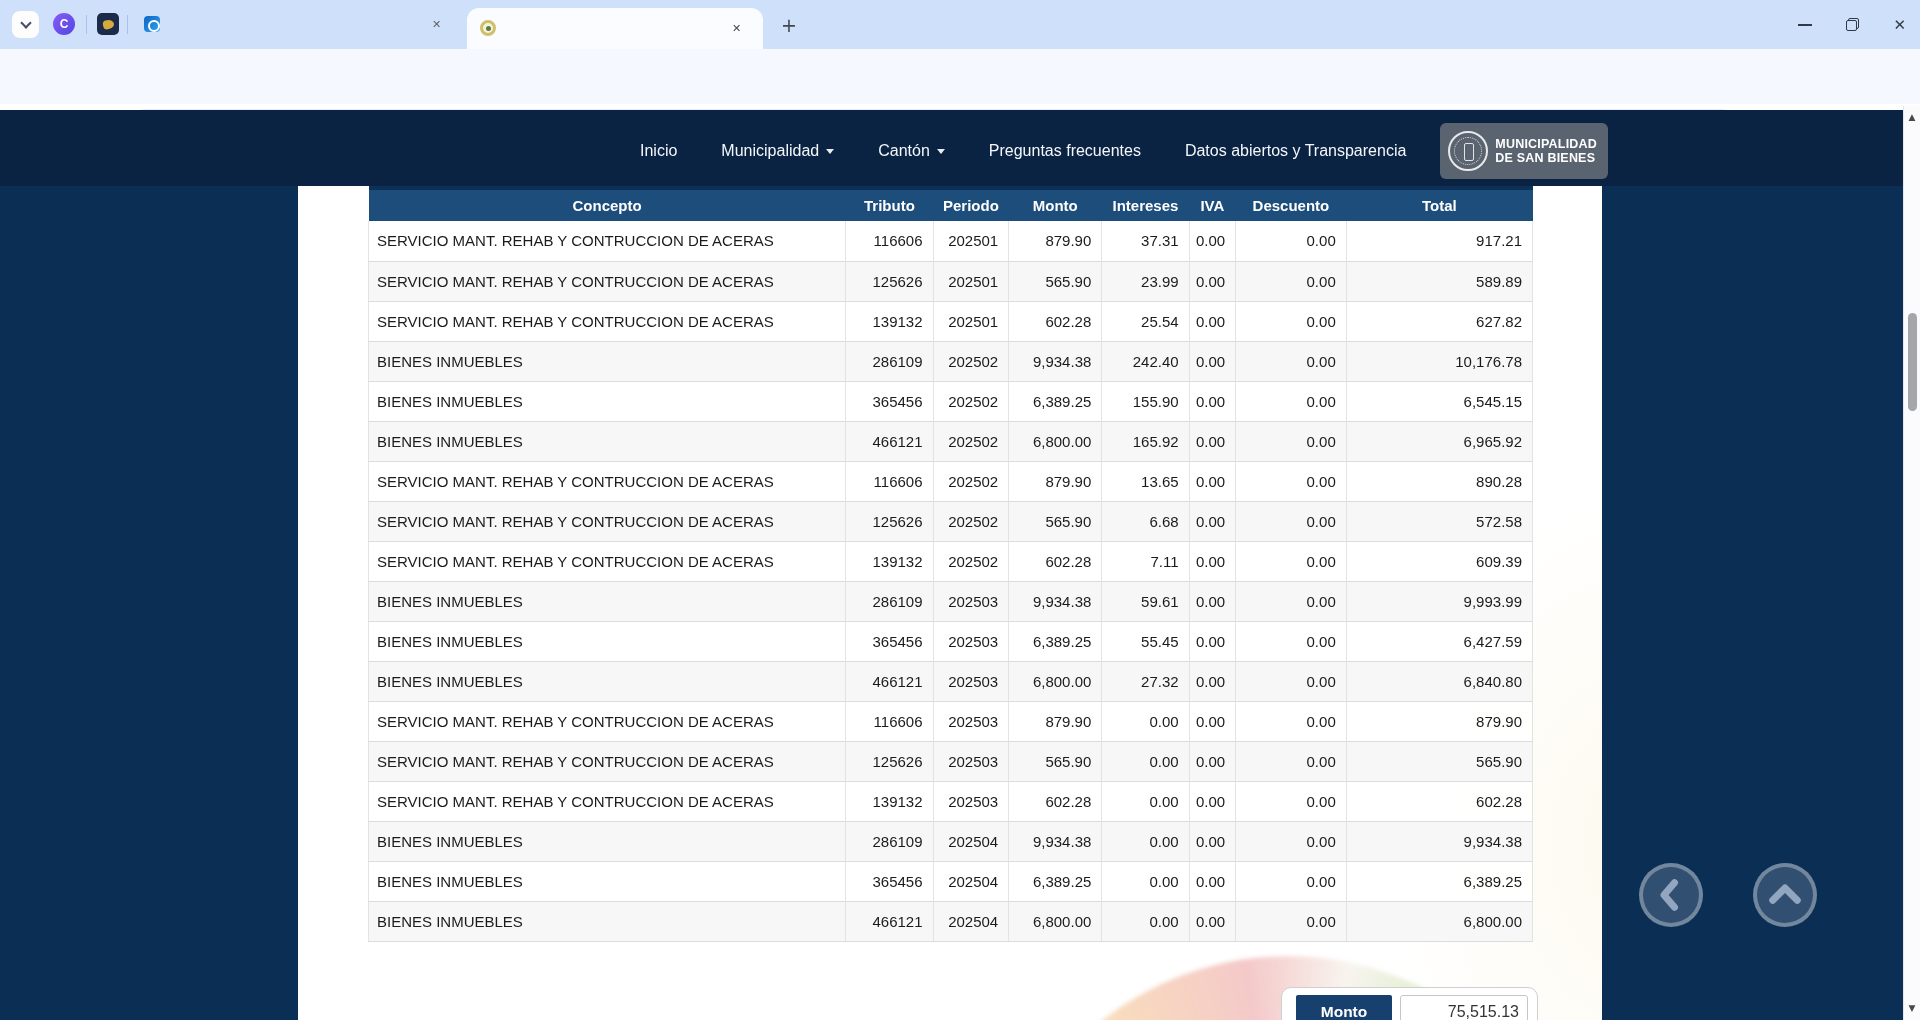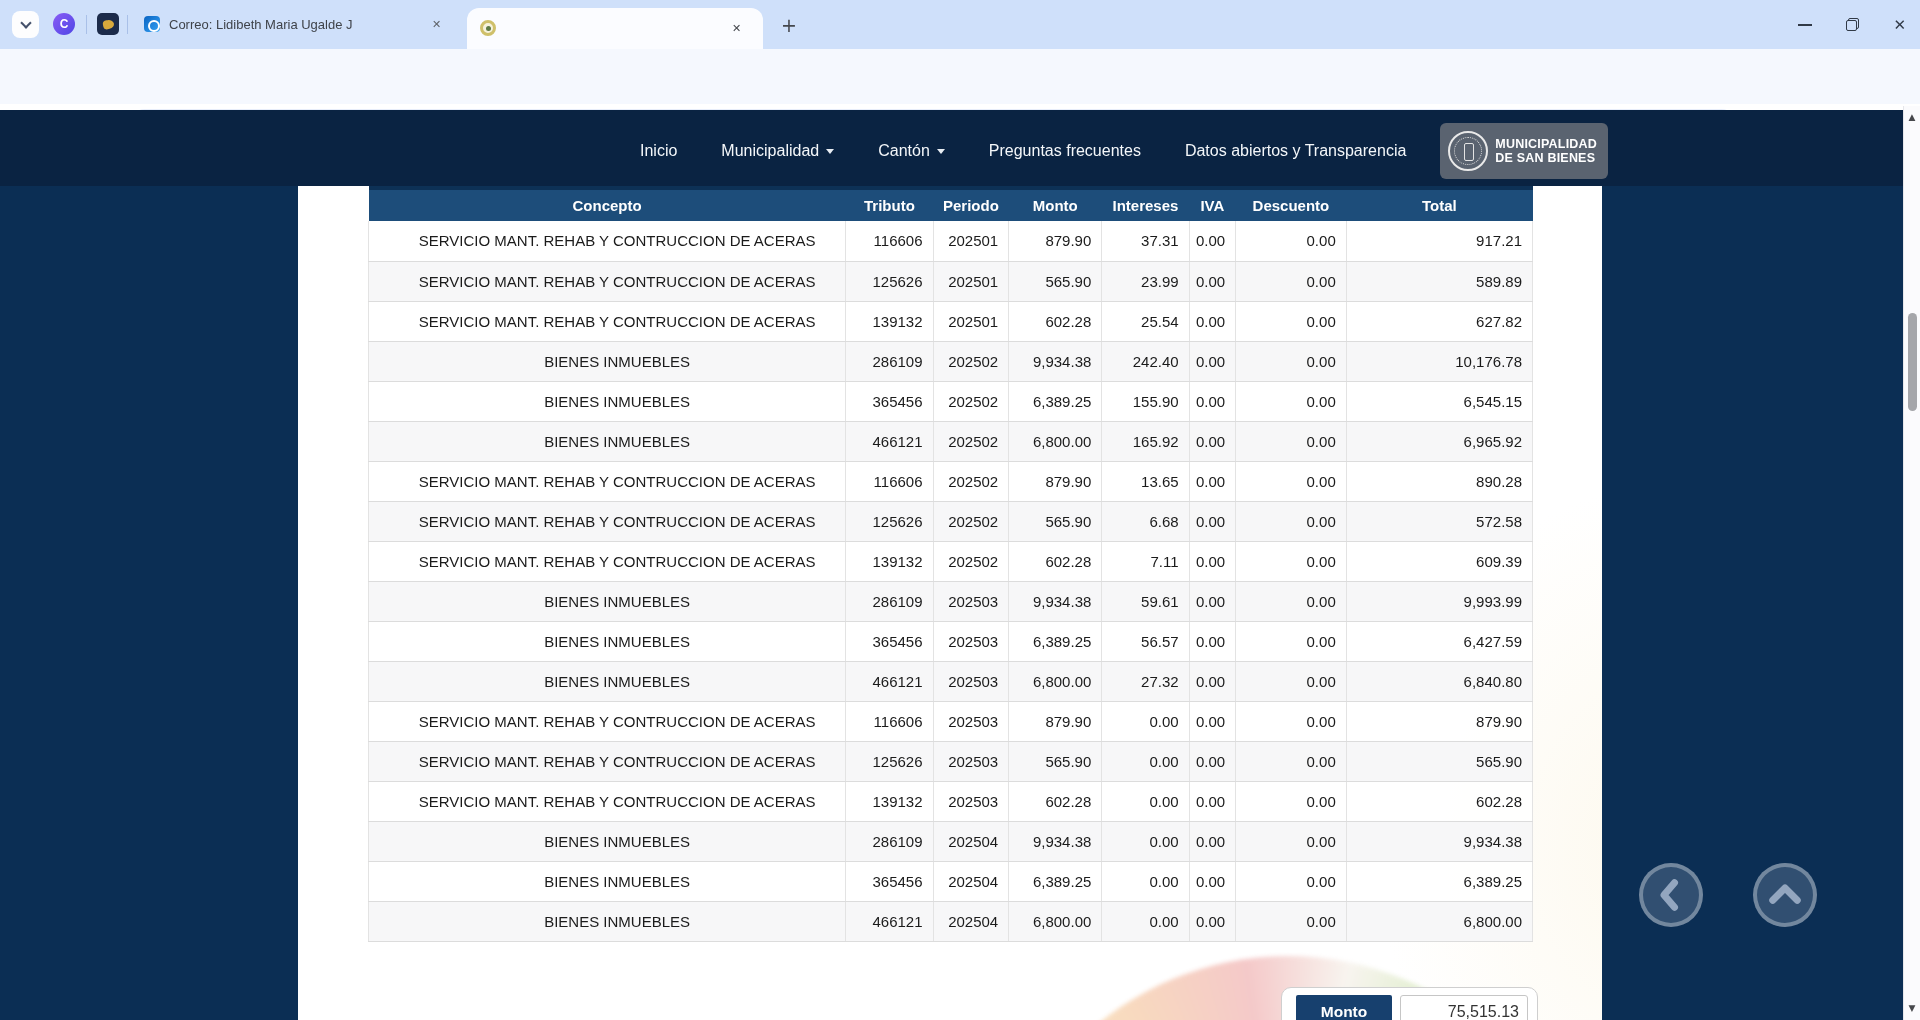--- a/index.html
+++ b/index.html
@@ -67,21 +67,21 @@
   .deco-ring { position:absolute; left:690px; top:770px; width:600px; height:600px; border-radius:50%; opacity:.32;
     background:conic-gradient(from 300deg, #f0d24a 0deg, #ea8b3a 28deg, #e05a5a 52deg, #eadfcf 72deg, #86c443 95deg, #2fb3a4 115deg, rgba(255,255,255,0) 132deg, rgba(255,255,255,0) 360deg); filter:blur(2px); }
   .deco-blob { position:absolute; left:1080px; top:300px; width:560px; height:720px; opacity:.5;
     background:radial-gradient(closest-side, #fbf3dd, rgba(251,243,221,0)); }
 
   table.data { position:absolute; left:70px; top:0; width:1165px; border-collapse:collapse; table-layout:fixed; border-top:4px solid #0d3156; }
   table.data thead th { background:#1d4d7a; color:#fff; font-size:15px; font-weight:bold; height:33px; text-align:center; }
   table.data tbody td { height:40px; font-size:15px; color:#1b1b1b; border-bottom:1px solid #dcdcdc; padding-right:10px; text-align:right; white-space:nowrap; overflow:hidden; }
   table.data tbody tr:nth-child(odd) td { background:rgba(255,255,255,0.82); }
   table.data tbody tr:nth-child(even) td { background:rgba(246,246,247,0.9); }
-  table.data tbody td:first-child { text-align:center; padding-left:24px; padding-right:4px; }
+  table.data tbody td:first-child { text-align:left; padding-left:8px; padding-right:4px; }
   table.data tbody tr td { border-left:1px solid #e3e3e3; }
   table.data tbody tr td:last-child { border-right:1px solid #e3e3e3; }
   .cw1{width:41%} .cw2{width:7.5%} .cw3{width:6.5%} .cw4{width:8%} .cw5{width:7.5%} .cw6{width:4%} .cw7{width:9.5%} .cw8{width:16%}
 
   .summary-box { position:absolute; left:1281px; top:987px; width:257px; height:50px; background:#fff; border:1px solid #cfcfcf; border-radius:10px; display:flex; align-items:center; padding:7px 9px 7px 14px; gap:8px; }
   .summary-label { width:96px; height:34px; background:#17406e; color:#fff; font-size:15.5px; font-weight:bold; display:flex; align-items:center; justify-content:center; border-radius:2px; flex:none; }
   .summary-value { flex:1; height:34px; border:1px solid #c6c6c6; border-radius:3px; background:#fff; font-size:16px; color:#333; text-align:right; line-height:32px; padding-right:8px; }
 
   .scrollbar { position:absolute; left:1903px; top:106px; width:17px; height:914px; background:#fbfbfd; border-left:1px solid #e6e6ea; }
   .sb-arrow { position:absolute; left:0; width:16px; height:14px; font-size:9px; color:#47484c; display:flex; align-items:center; justify-content:center; }
@@ -98,21 +98,20 @@
       </div>
     <div class="pin1">C</div>
     <div class="tab-sep" style="left:86px"></div>
     <div class="pin2">
         <span class="cr-shape"></span>
       </div>
     <div class="tab-sep" style="left:127px"></div>
 
     <div class="tab-inactive">
       <span class="fav"></span>
-      <span class="t-title">Correo: Lidibeth Maria Ugalde J</span>
       <span class="t-close glyph">✕</span>
     </div>
 
     <div class="tab-active">
       <span class="fav"></span>
       <span class="t-close glyph">✕</span>
     </div>
 
     <div class="newtab glyph">+</div>
 
@@ -324,21 +323,21 @@
             <td>59.61</td>
             <td>0.00</td>
             <td>0.00</td>
             <td>9,993.99</td>
           </tr>
           <tr>
             <td>BIENES INMUEBLES</td>
             <td>365456</td>
             <td>202503</td>
             <td>6,389.25</td>
-            <td>56.57</td>
+            <td>55.45</td>
             <td>0.00</td>
             <td>0.00</td>
             <td>6,427.59</td>
           </tr>
           <tr>
             <td>BIENES INMUEBLES</td>
             <td>466121</td>
             <td>202503</td>
             <td>6,800.00</td>
             <td>27.32</td>

